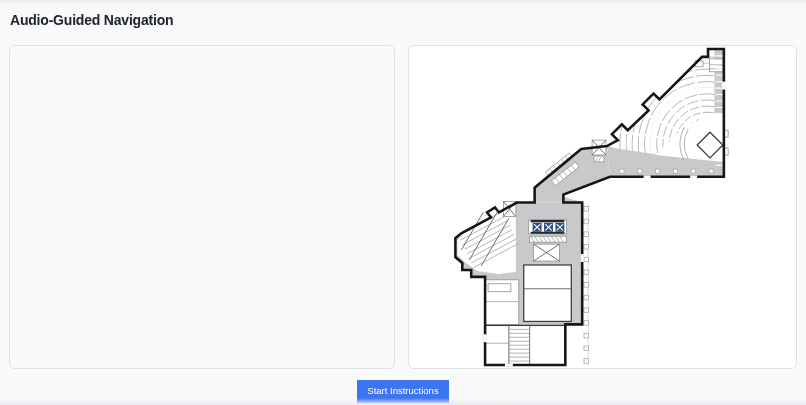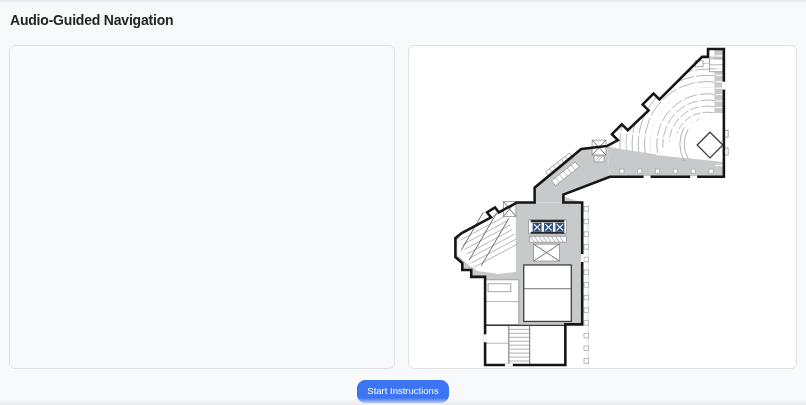--- a/index.html
+++ b/index.html
@@ -26,21 +26,21 @@
     position:absolute;top:45px;height:324px;
     border:1px solid var(--panel-border);border-radius:6px;
   }
   .panel-left{left:9px;width:386px;background:var(--page-bg)}
   .panel-right{left:408px;width:389px;background:var(--map-bg);overflow:hidden}
   .panel-right svg{display:block;width:100%;height:100%}
   .footer-bar{position:absolute;left:0;top:375px;width:806px;height:30px;text-align:center}
   .start-btn{
     display:inline-block;margin-top:5px;
     background:var(--accent-blue);color:#fff;border:1px solid var(--accent-blue);
-    border-radius:8px;font-size:9.5px;line-height:1;padding:5px 9px 6px;
+    border-radius:0;font-size:9.5px;line-height:1;padding:5px 9px 6px;
     font-family:"Liberation Sans","DejaVu Sans",sans-serif;cursor:pointer;
   }
   
   .wall{fill:none;stroke:var(--wall);stroke-width:2.6;stroke-linejoin:miter}
   .bldg{fill:#fff}
   .gray{fill:var(--circulation-gray)}
   .seat{stroke:var(--seat-line-gray);stroke-width:1;fill:none}
   .thin{stroke:#8f9194;stroke-width:.7;fill:none}
   .thin2{stroke:#5c5e61;stroke-width:.9;fill:none}
   .room{fill:#fff;stroke:#3b3d40;stroke-width:1.3}

